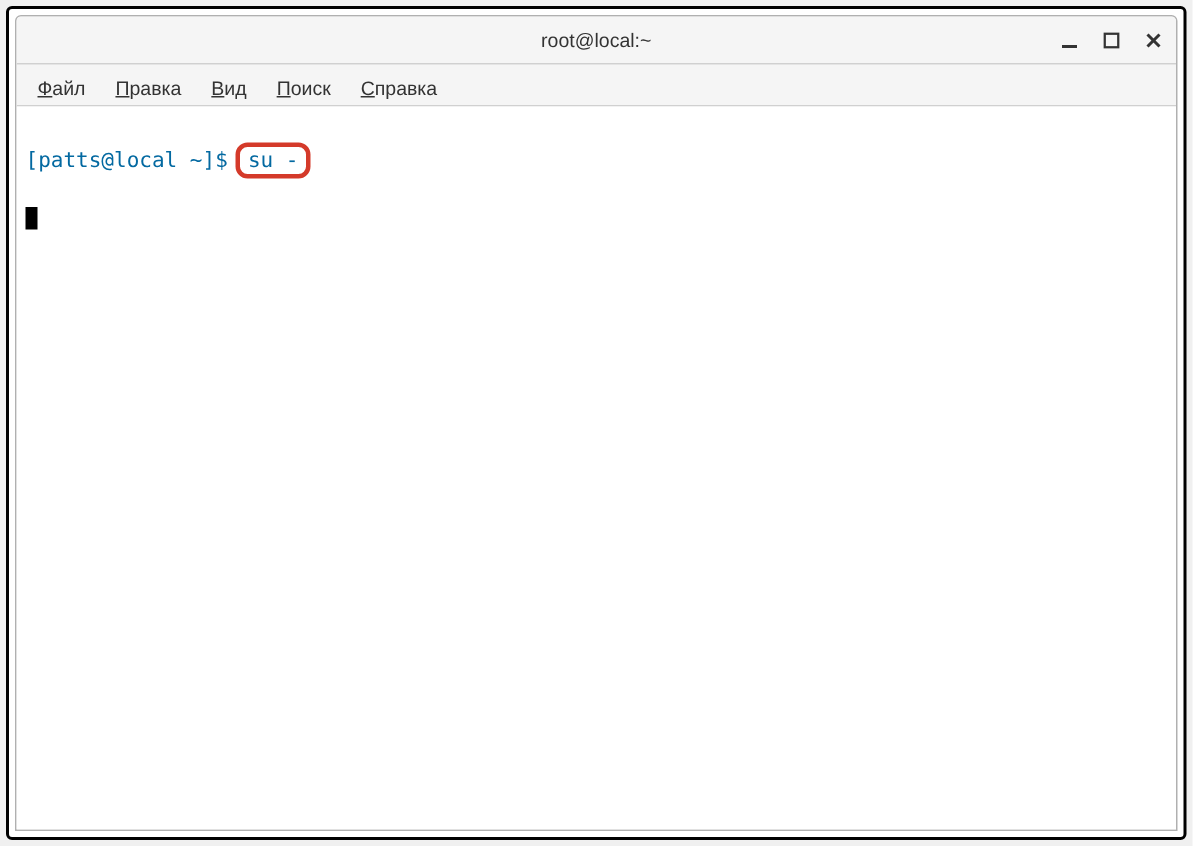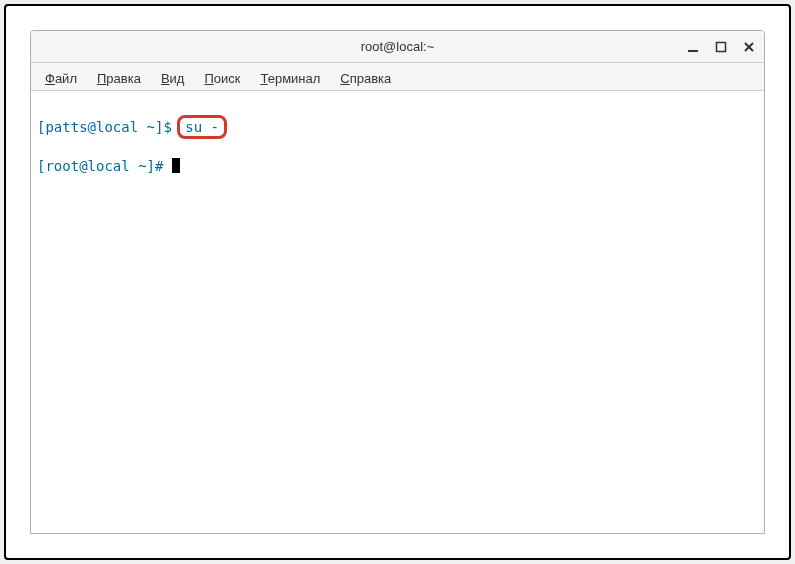--- a/index.html
+++ b/index.html
@@ -13,21 +13,21 @@
       width: 795px;
       height: 564px;
       padding: 4px;
     }
     .outer-frame {
       width: 100%;
       height: 100%;
       border: 2px solid #000;
       border-radius: 4px;
       background: #fff;
-      padding: 24px;
+      padding: 4px;
     }
     .window {
       width: 100%;
       height: 100%;
       border: 1px solid #b0b0b0;
       background: #fff;
       display: flex;
       flex-direction: column;
       border-radius: 4px 4px 0 0;
       overflow: hidden;
@@ -142,21 +142,20 @@
               <line x1="10" y1="2" x2="2" y2="10" stroke="#333" stroke-width="2"></line>
             </svg>
         </div>
       </div>
     </div>
     <div class="menu-bar">
       <span class="menu-item"><span class="underline">Ф</span>айл</span>
       <span class="menu-item"><span class="underline">П</span>равка</span>
       <span class="menu-item"><span class="underline">В</span>ид</span>
       <span class="menu-item"><span class="underline">П</span>оиск</span>
-      <span class="menu-item"><span class="underline">Т</span>ерминал</span>
       <span class="menu-item"><span class="underline">С</span>правка</span>
     </div>
     <div class="terminal-content">
 <span class="terminal-line"><span>[patts@local ~]$ </span><span class="highlight-box">su -</span></span>
-<span class="terminal-line"><span>[root@local ~]# </span><span class="cursor-block"></span></span>
+<span class="terminal-line"><span class="cursor-block"></span></span>
     </div>
   </div>
 </div>
 
 </body></html>

